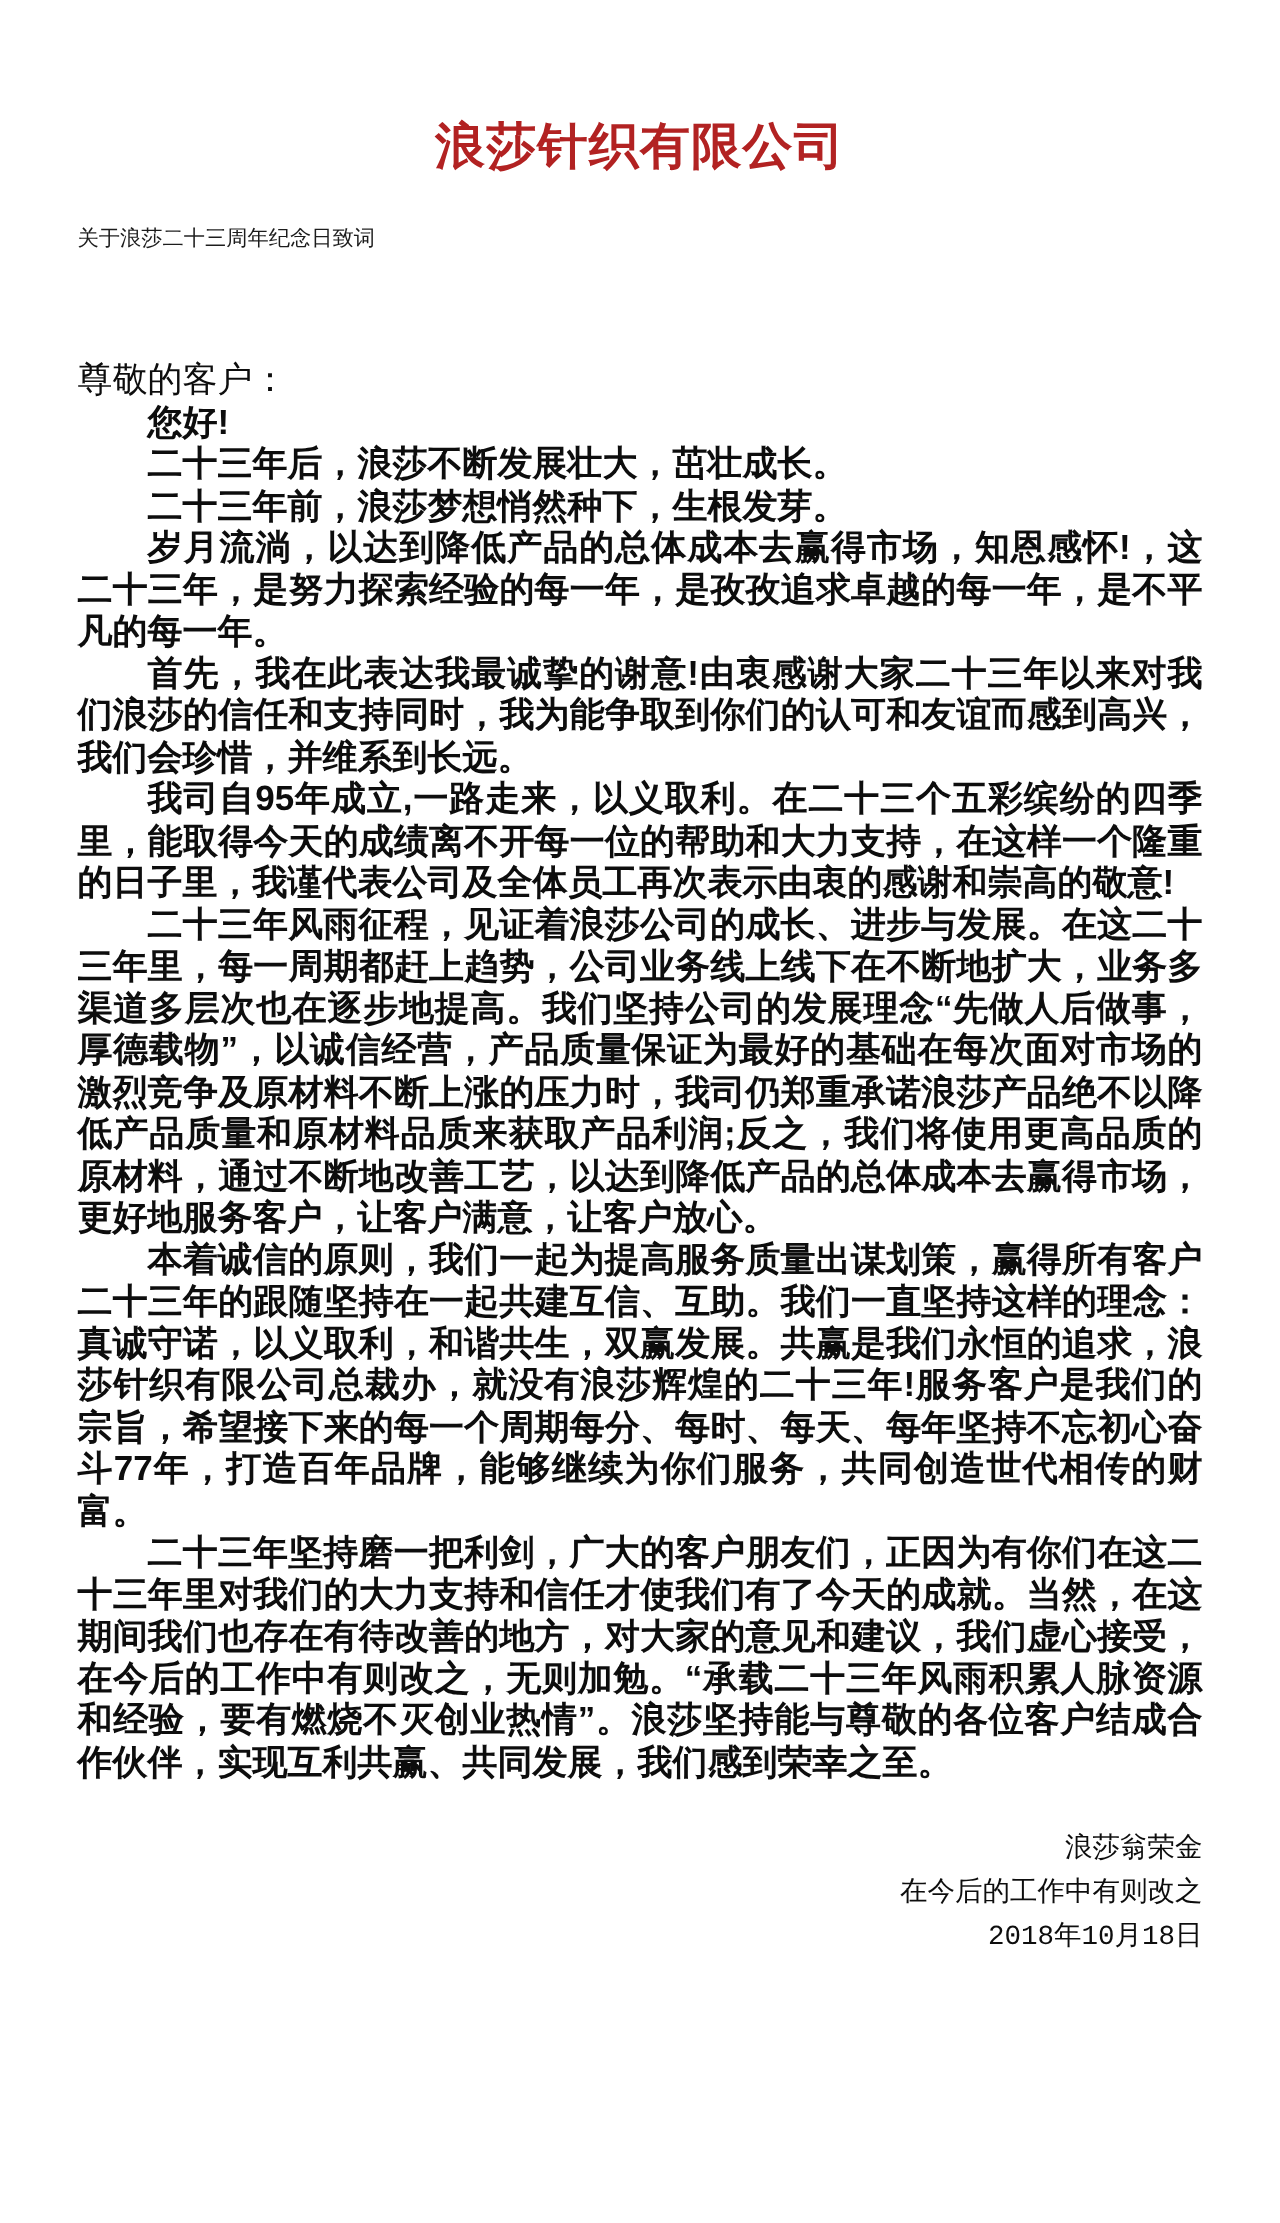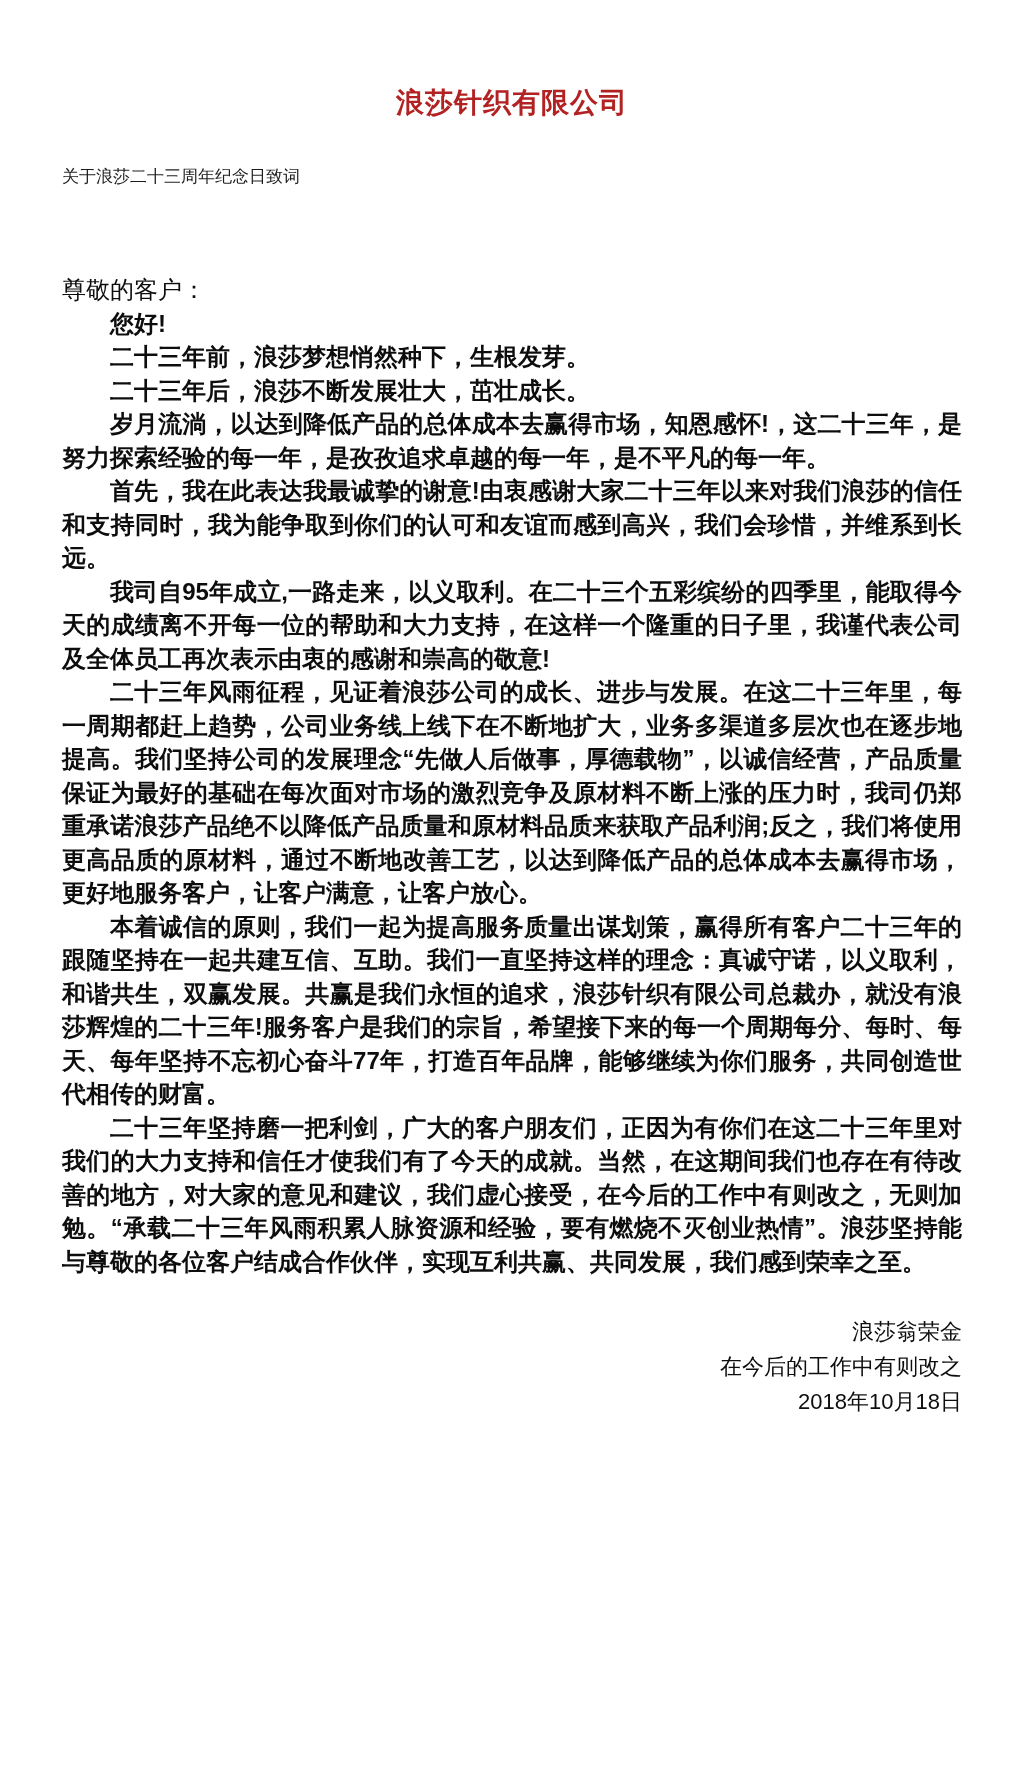--- a/index.html
+++ b/index.html
@@ -15,36 +15,36 @@
     overflow: hidden;
   }
   .page {
     box-sizing: border-box;
     width: 1024px;
     height: 1778px;
     padding: 78px 62px 0 62px;
     background: #ffffff;
   }
   .doc-title {
-    margin: 2px;
+    margin: 16px;
     text-align: center;
-    font-size: 28px;
+    font-size: 40px;
     line-height: 46px;
     font-weight: bold;
     letter-spacing: 1px;
   }
   .doc-subtitle {
     margin-top: 40px;
     font-size: 17px;
     line-height: 21px;
     color: #1c1c1c;
   }
   .letter-body {
     margin-top: 86px;
-    font-size: 24px;
+    font-size: 28px;
     line-height: 33.5px;
     text-align: justify;
     color: #0d0d0d;
   }
   .letter-body p {
     margin: 0;
     padding: 0;
   }
   .letter-body p.indent {
     text-indent: 2em;
@@ -53,36 +53,37 @@
   .signature-block {
     margin-top: 36px;
     font-size: 22px;
     line-height: 35px;
     text-align: right;
     color: #0d0d0d;
   }
   .signature-block p {
     margin: 0;
     padding: 0;
+    font-family: Liberation Mono, monospace;
   }
 </style>
 </head>
 <body>
 
 <div class="page">
 
   <h1 class="doc-title" style="color: rgb(178, 34, 34);">浪莎针织有限公司</h1>
 
   <div class="doc-subtitle">关于浪莎二十三周年纪念日致词</div>
 
   <div class="letter-body">
     <p>尊敬的客户：</p>
     <p class="indent">您好!</p>
+    <p class="indent">二十三年后，浪莎不断发展壮大，茁壮成长。</p>
     <p class="indent">二十三年前，浪莎梦想悄然种下，生根发芽。</p>
-    <p class="indent">二十三年后，浪莎不断发展壮大，茁壮成长。</p>
     <p class="indent">岁月流淌，以达到降低产品的总体成本去赢得市场，知恩感怀!，这二十三年，是努力探索经验的每一年，是孜孜追求卓越的每一年，是不平凡的每一年。</p>
     <p class="indent">首先，我在此表达我最诚挚的谢意!由衷感谢大家二十三年以来对我们浪莎的信任和支持同时，我为能争取到你们的认可和友谊而感到高兴，我们会珍惜，并维系到长远。</p>
     <p class="indent">我司自95年成立,一路走来，以义取利。在二十三个五彩缤纷的四季里，能取得今天的成绩离不开每一位的帮助和大力支持，在这样一个隆重的日子里，我谨代表公司及全体员工再次表示由衷的感谢和崇高的敬意!</p>
     <p class="indent">二十三年风雨征程，见证着浪莎公司的成长、进步与发展。在这二十三年里，每一周期都赶上趋势，公司业务线上线下在不断地扩大，业务多渠道多层次也在逐步地提高。我们坚持公司的发展理念“先做人后做事，厚德载物”，以诚信经营，产品质量保证为最好的基础在每次面对市场的激烈竞争及原材料不断上涨的压力时，我司仍郑重承诺浪莎产品绝不以降低产品质量和原材料品质来获取产品利润;反之，我们将使用更高品质的原材料，通过不断地改善工艺，以达到降低产品的总体成本去赢得市场，更好地服务客户，让客户满意，让客户放心。</p>
     <p class="indent">本着诚信的原则，我们一起为提高服务质量出谋划策，赢得所有客户二十三年的跟随坚持在一起共建互信、互助。我们一直坚持这样的理念：真诚守诺，以义取利，和谐共生，双赢发展。共赢是我们永恒的追求，浪莎针织有限公司总裁办，就没有浪莎辉煌的二十三年!服务客户是我们的宗旨，希望接下来的每一个周期每分、每时、每天、每年坚持不忘初心奋斗77年，打造百年品牌，能够继续为你们服务，共同创造世代相传的财富。</p>
     <p class="indent">二十三年坚持磨一把利剑，广大的客户朋友们，正因为有你们在这二十三年里对我们的大力支持和信任才使我们有了今天的成就。当然，在这期间我们也存在有待改善的地方，对大家的意见和建议，我们虚心接受，在今后的工作中有则改之，无则加勉。“承载二十三年风雨积累人脉资源和经验，要有燃烧不灭创业热情”。浪莎坚持能与尊敬的各位客户结成合作伙伴，实现互利共赢、共同发展，我们感到荣幸之至。</p>
   </div>
 
   <div class="signature-block">
     <p>浪莎翁荣金</p>

